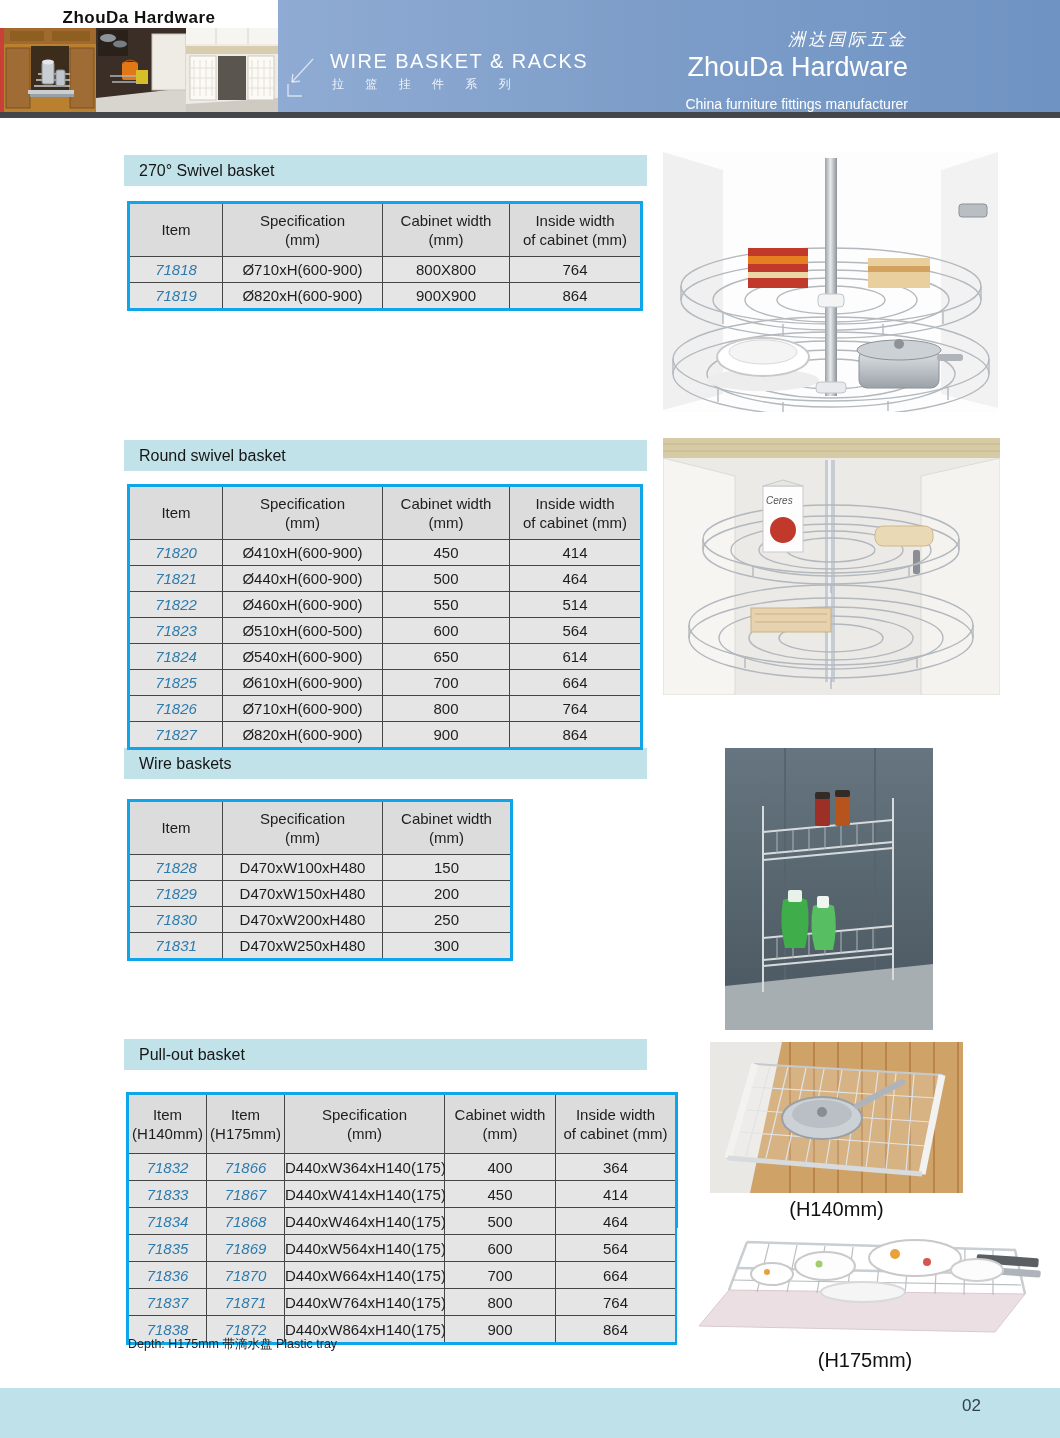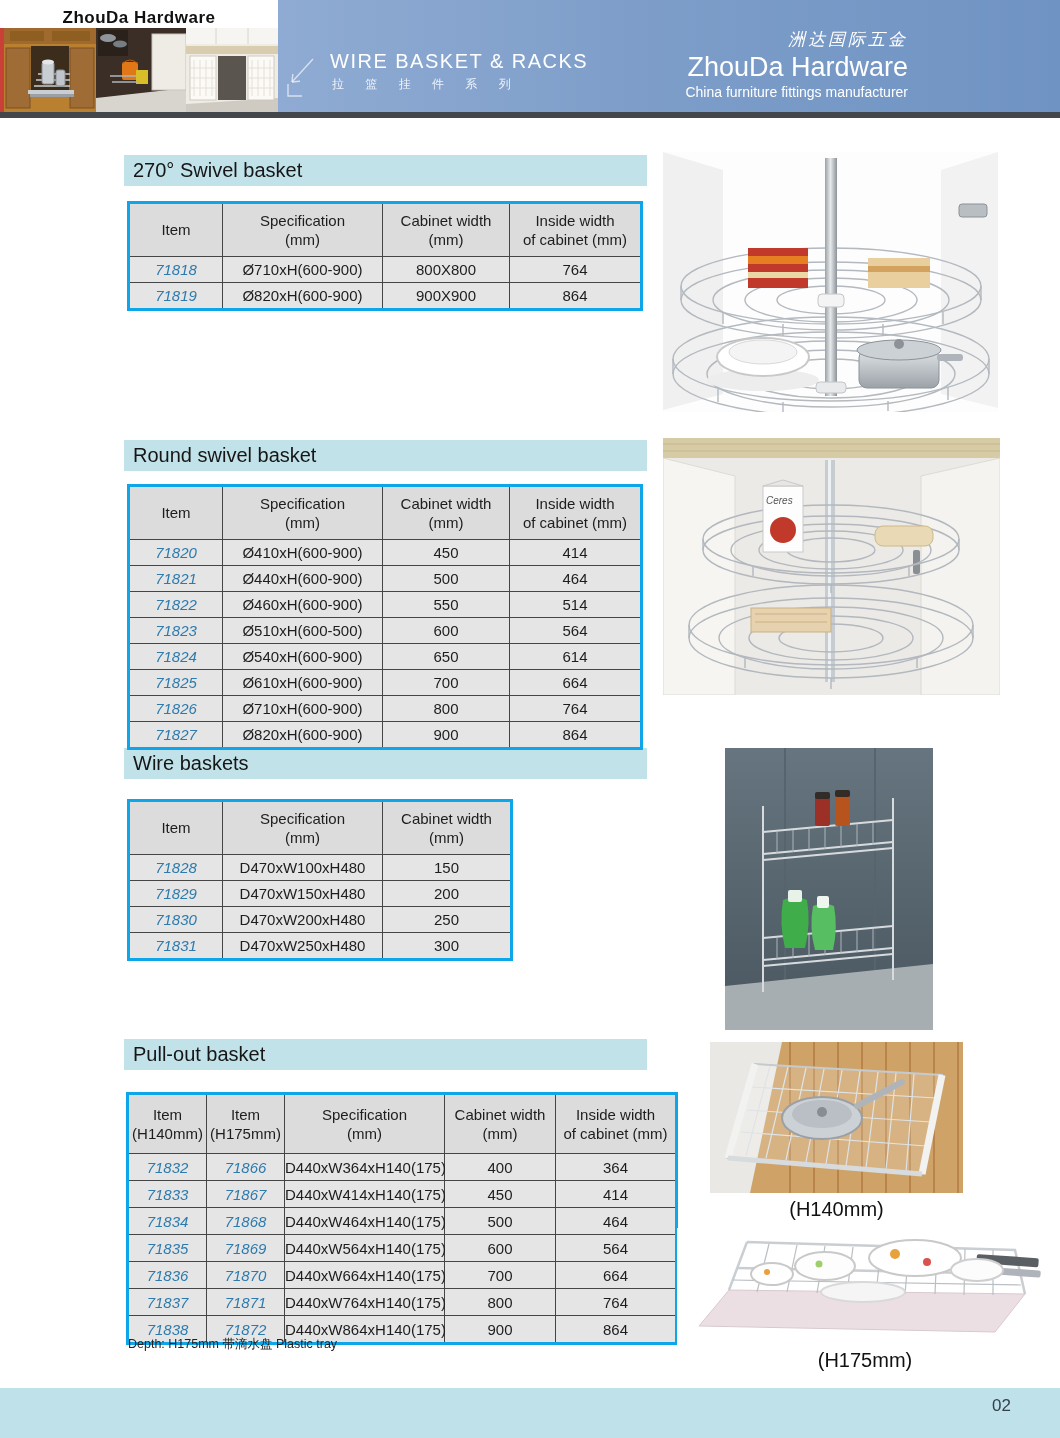--- a/index.html
+++ b/index.html
@@ -16,40 +16,40 @@
   .photo-strip svg{display:block;}
   .blue-band{position:absolute;left:278px;top:0;width:782px;height:112px;
     background:linear-gradient(90deg,#8fabd3 0%,#7e9ec9 45%,#6f93c3 100%);}
   .hdr-underline{position:absolute;left:0;top:112px;width:1060px;height:6px;background:#43474c;}
   .arrow-ic{position:absolute;left:5px;top:56px;}
   .band-title{position:absolute;left:52px;top:50px;font-size:20px;color:#fff;letter-spacing:1.5px;white-space:nowrap;}
   .band-sub{position:absolute;left:54px;top:76px;font-size:12px;color:#eef3fa;letter-spacing:9px;white-space:nowrap;}
   .brand-block{position:absolute;right:152px;top:28px;text-align:right;color:#fff;white-space:nowrap;}
   .brand-cn{font-size:17px;letter-spacing:3px;font-style:italic;}
   .brand-en{font-size:27px;margin-top:1px;}
-  .brand-tag{font-size:14px;margin-top:1px;}
+  .brand-tag{font-size:14px;margin-top:13px;}
   
   .section-band{position:absolute;left:124px;width:523px;height:31px;background:#c2e2ea;
-    line-height:31px;padding-left:9px;box-sizing:border-box;font-size:20px;color:#161616;}
+    line-height:31px;padding-left:15px;box-sizing:border-box;font-size:16px;color:#161616;}
   .spec-table{position:absolute;border-collapse:collapse;table-layout:fixed;background:#e5e5e5;
     font-size:15px;color:#1d1d1d;border:3px solid #0ea5e9;}
   .spec-table th{background:#dcdcdc;font-weight:400;white-space:pre-line;
     border:1px solid #454545;height:52px;line-height:1.3;padding:0 2px;}
   .spec-table td{border:1px solid #454545;text-align:center;height:25px;padding:0;}
   .spec-table td.item-num{color:#2d7bad;font-style:italic;}
   .t4 th{height:58px;}
   .t4 td{height:26px;}
   .tbl-note{position:absolute;left:128px;top:1336px;font-size:12.5px;color:#222;}
   
   .photo{position:absolute;}
   .photo svg{display:block;}
   .photo-cap{position:absolute;text-align:center;font-size:20px;color:#111;}
   
   .footer-band{position:absolute;left:0;top:1388px;width:1060px;height:50px;background:#bfe1e9;}
-  .page-num{position:absolute;left:992px;top:1396px;font-size:17px;color:#33414c;}
+  .page-num{position:absolute;left:962px;top:1396px;font-size:17px;color:#33414c;}
 </style>
 </head>
 <body>
 
 <div class="hdr-top-white"></div>
 <div class="hdr-brand-top">ZhouDa Hardware</div>
 <div class="red-stripe"></div>
 
 <div class="photo-strip">
   <span>

